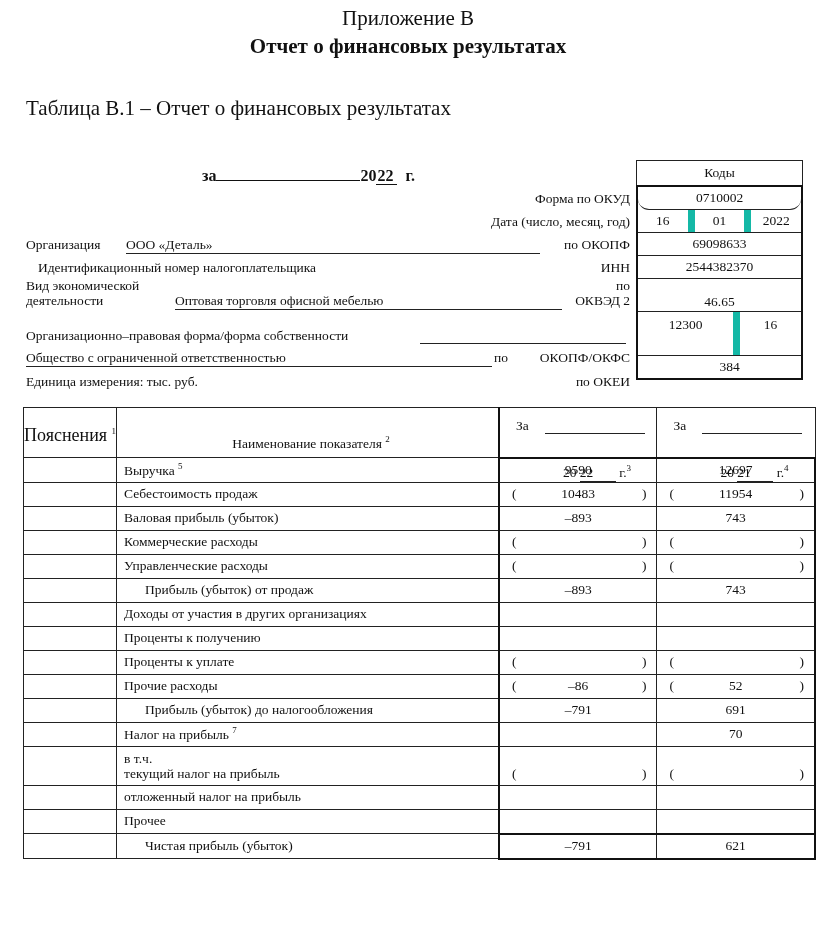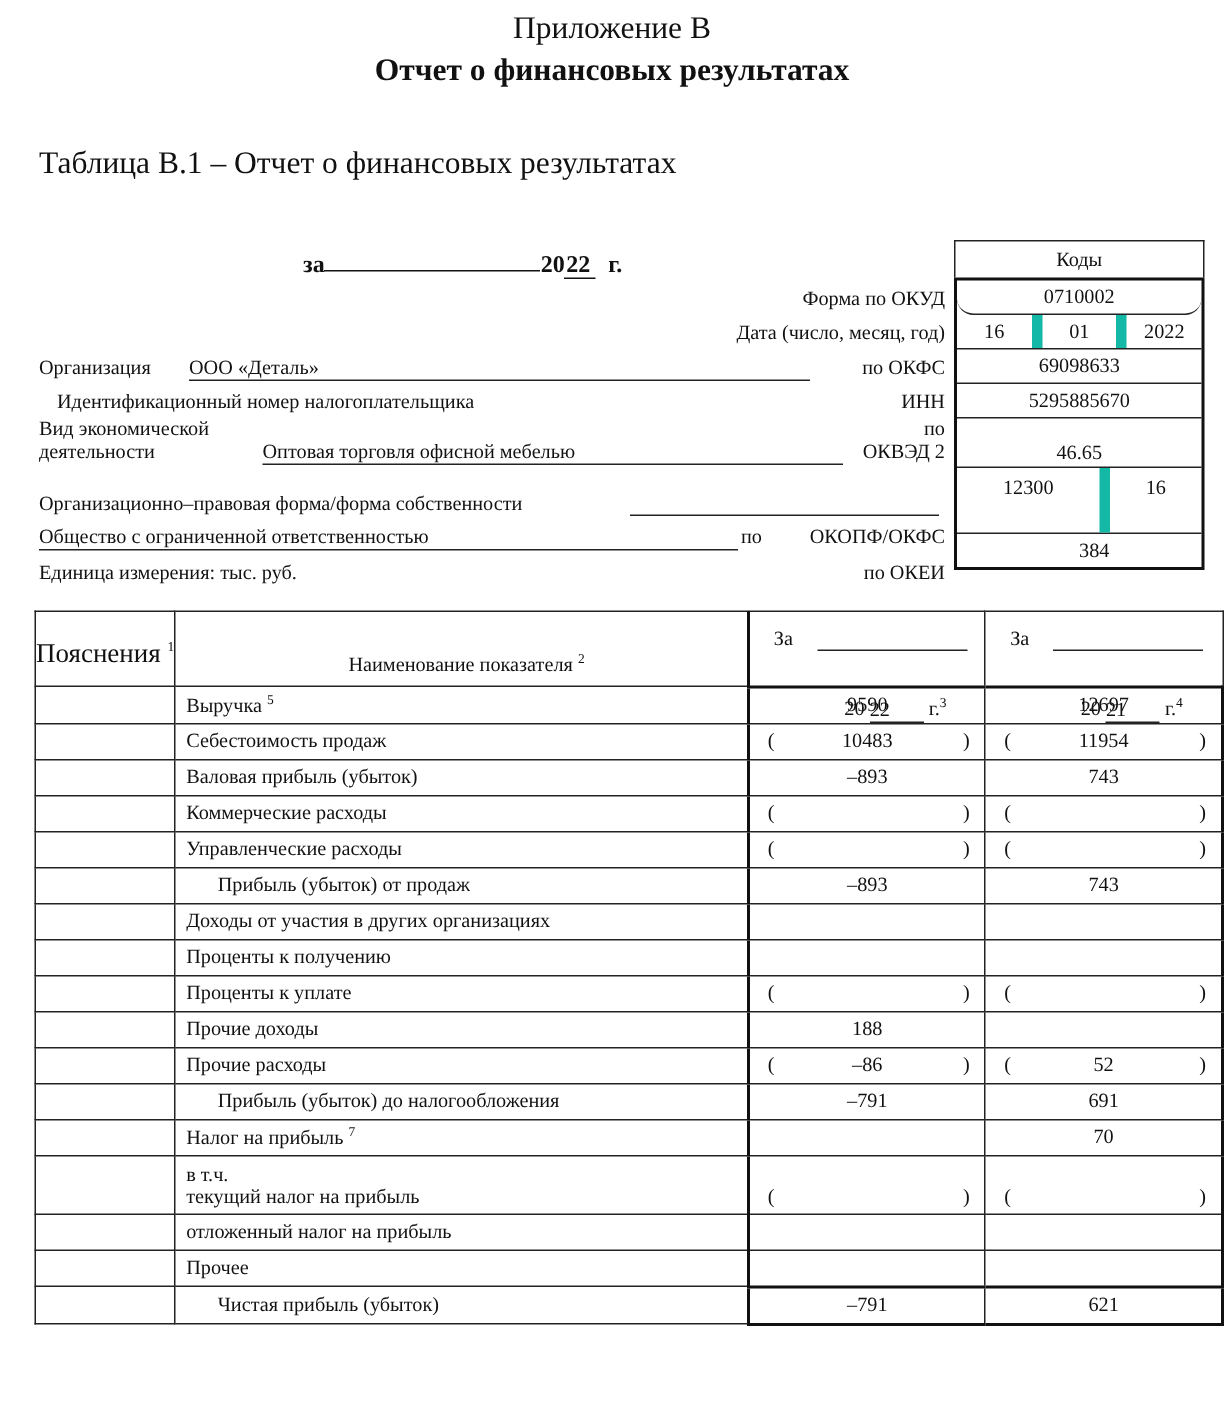--- a/index.html
+++ b/index.html
@@ -55,21 +55,21 @@
 <div class="abs appendix">Приложение В</div>
 <div class="abs main-title">Отчет о финансовых результатах</div>
 <div class="abs table-caption">Таблица В.1 – Отчет о финансовых результатах</div>
 
 <div class="abs period-line">
   <span>за</span><span class="blank"></span><span>20</span><span class="yr">22</span>&nbsp;&nbsp;<span>г.</span>
 </div>
 
 <div class="abs rlbl" style="right:186px; top:191px;">Форма по ОКУД</div>
 <div class="abs rlbl" style="right:186px; top:214px;">Дата (число, месяц, год)</div>
-<div class="abs rlbl" style="right:186px; top:237px;">по ОКФС</div>
+<div class="abs rlbl" style="right:186px; top:237px;">по ОКОПФ</div>
 <div class="abs rlbl" style="right:186px; top:260px;">ИНН</div>
 <div class="abs rlbl" style="right:186px; top:278px;">по</div>
 <div class="abs rlbl" style="right:186px; top:293px;">ОКВЭД 2</div>
 <div class="abs rlbl" style="right:186px; top:350px;">ОКОПФ/ОКФС</div>
 <div class="abs rlbl" style="right:186px; top:374px;">по ОКЕИ</div>
 
 <div class="abs lbl" style="left:26px; top:237px;">Организация</div>
 <div class="abs lbl uline" style="left:126px; top:237px; width:414px;"><span>ООО «Деталь»</span></div>
 <div class="abs lbl" style="left:26px; top:260px;margin-left:12px;">Идентификационный номер налогоплательщика</div>
 <div class="abs lbl" style="left:26px; top:278px;">Вид экономической</div>
@@ -89,21 +89,21 @@
     </div>
     <div class="row" style="height:22px; line-height:22px;">
       <div class="cell">16</div>
       <div class="cell">01</div>
       <div class="cell">2022</div>
     </div>
     <div class="row" style="height:22px; line-height:22px;">
       <div class="cell">69098633</div>
     </div>
     <div class="row" style="height:22px; line-height:22px;">
-      <div class="cell">5295885670</div>
+      <div class="cell">2544382370</div>
     </div>
     <div class="row" style="height:32px; line-height:46px;">
       <div class="cell">46.65</div>
     </div>
     <div class="row" style="height:43px; line-height:26px;">
       <div class="cell" style="flex:0 0 95px;">12300</div>
       <div class="cell">16</div>
     </div>
     <div class="row" style="height:22px; line-height:22px;">
       <div class="cell">384</div>
@@ -179,26 +179,20 @@
         <td class="c-expl" style="height: 23px;"></td>
         <td class="c-name"><span>Проценты к получению</span></td>
         <td class="c-val thick-l"><span></span></td>
         <td class="c-val thick-r"><span></span></td>
       </tr>
       <tr>
         <td class="c-expl" style="height: 23px;"></td>
         <td class="c-name"><span>Проценты к уплате</span></td>
         <td class="c-val thick-l"><span class="paren-l">(</span><span class="paren-r">)</span><span></span></td>
         <td class="c-val thick-r"><span class="paren-l">(</span><span class="paren-r">)</span><span></span></td>
-      </tr>
-      <tr>
-        <td class="c-expl" style="height: 23px;"></td>
-        <td class="c-name"><span>Прочие доходы</span></td>
-        <td class="c-val thick-l"><span>188</span></td>
-        <td class="c-val thick-r"><span></span></td>
       </tr>
       <tr>
         <td class="c-expl" style="height: 23px;"></td>
         <td class="c-name"><span>Прочие расходы</span></td>
         <td class="c-val thick-l"><span class="paren-l">(</span><span class="paren-r">)</span><span>–86</span></td>
         <td class="c-val thick-r"><span class="paren-l">(</span><span class="paren-r">)</span><span>52</span></td>
       </tr>
       <tr>
         <td class="c-expl" style="height: 23px;"></td>
         <td class="c-name indent"><span>Прибыль (убыток) до налогообложения</span></td>

